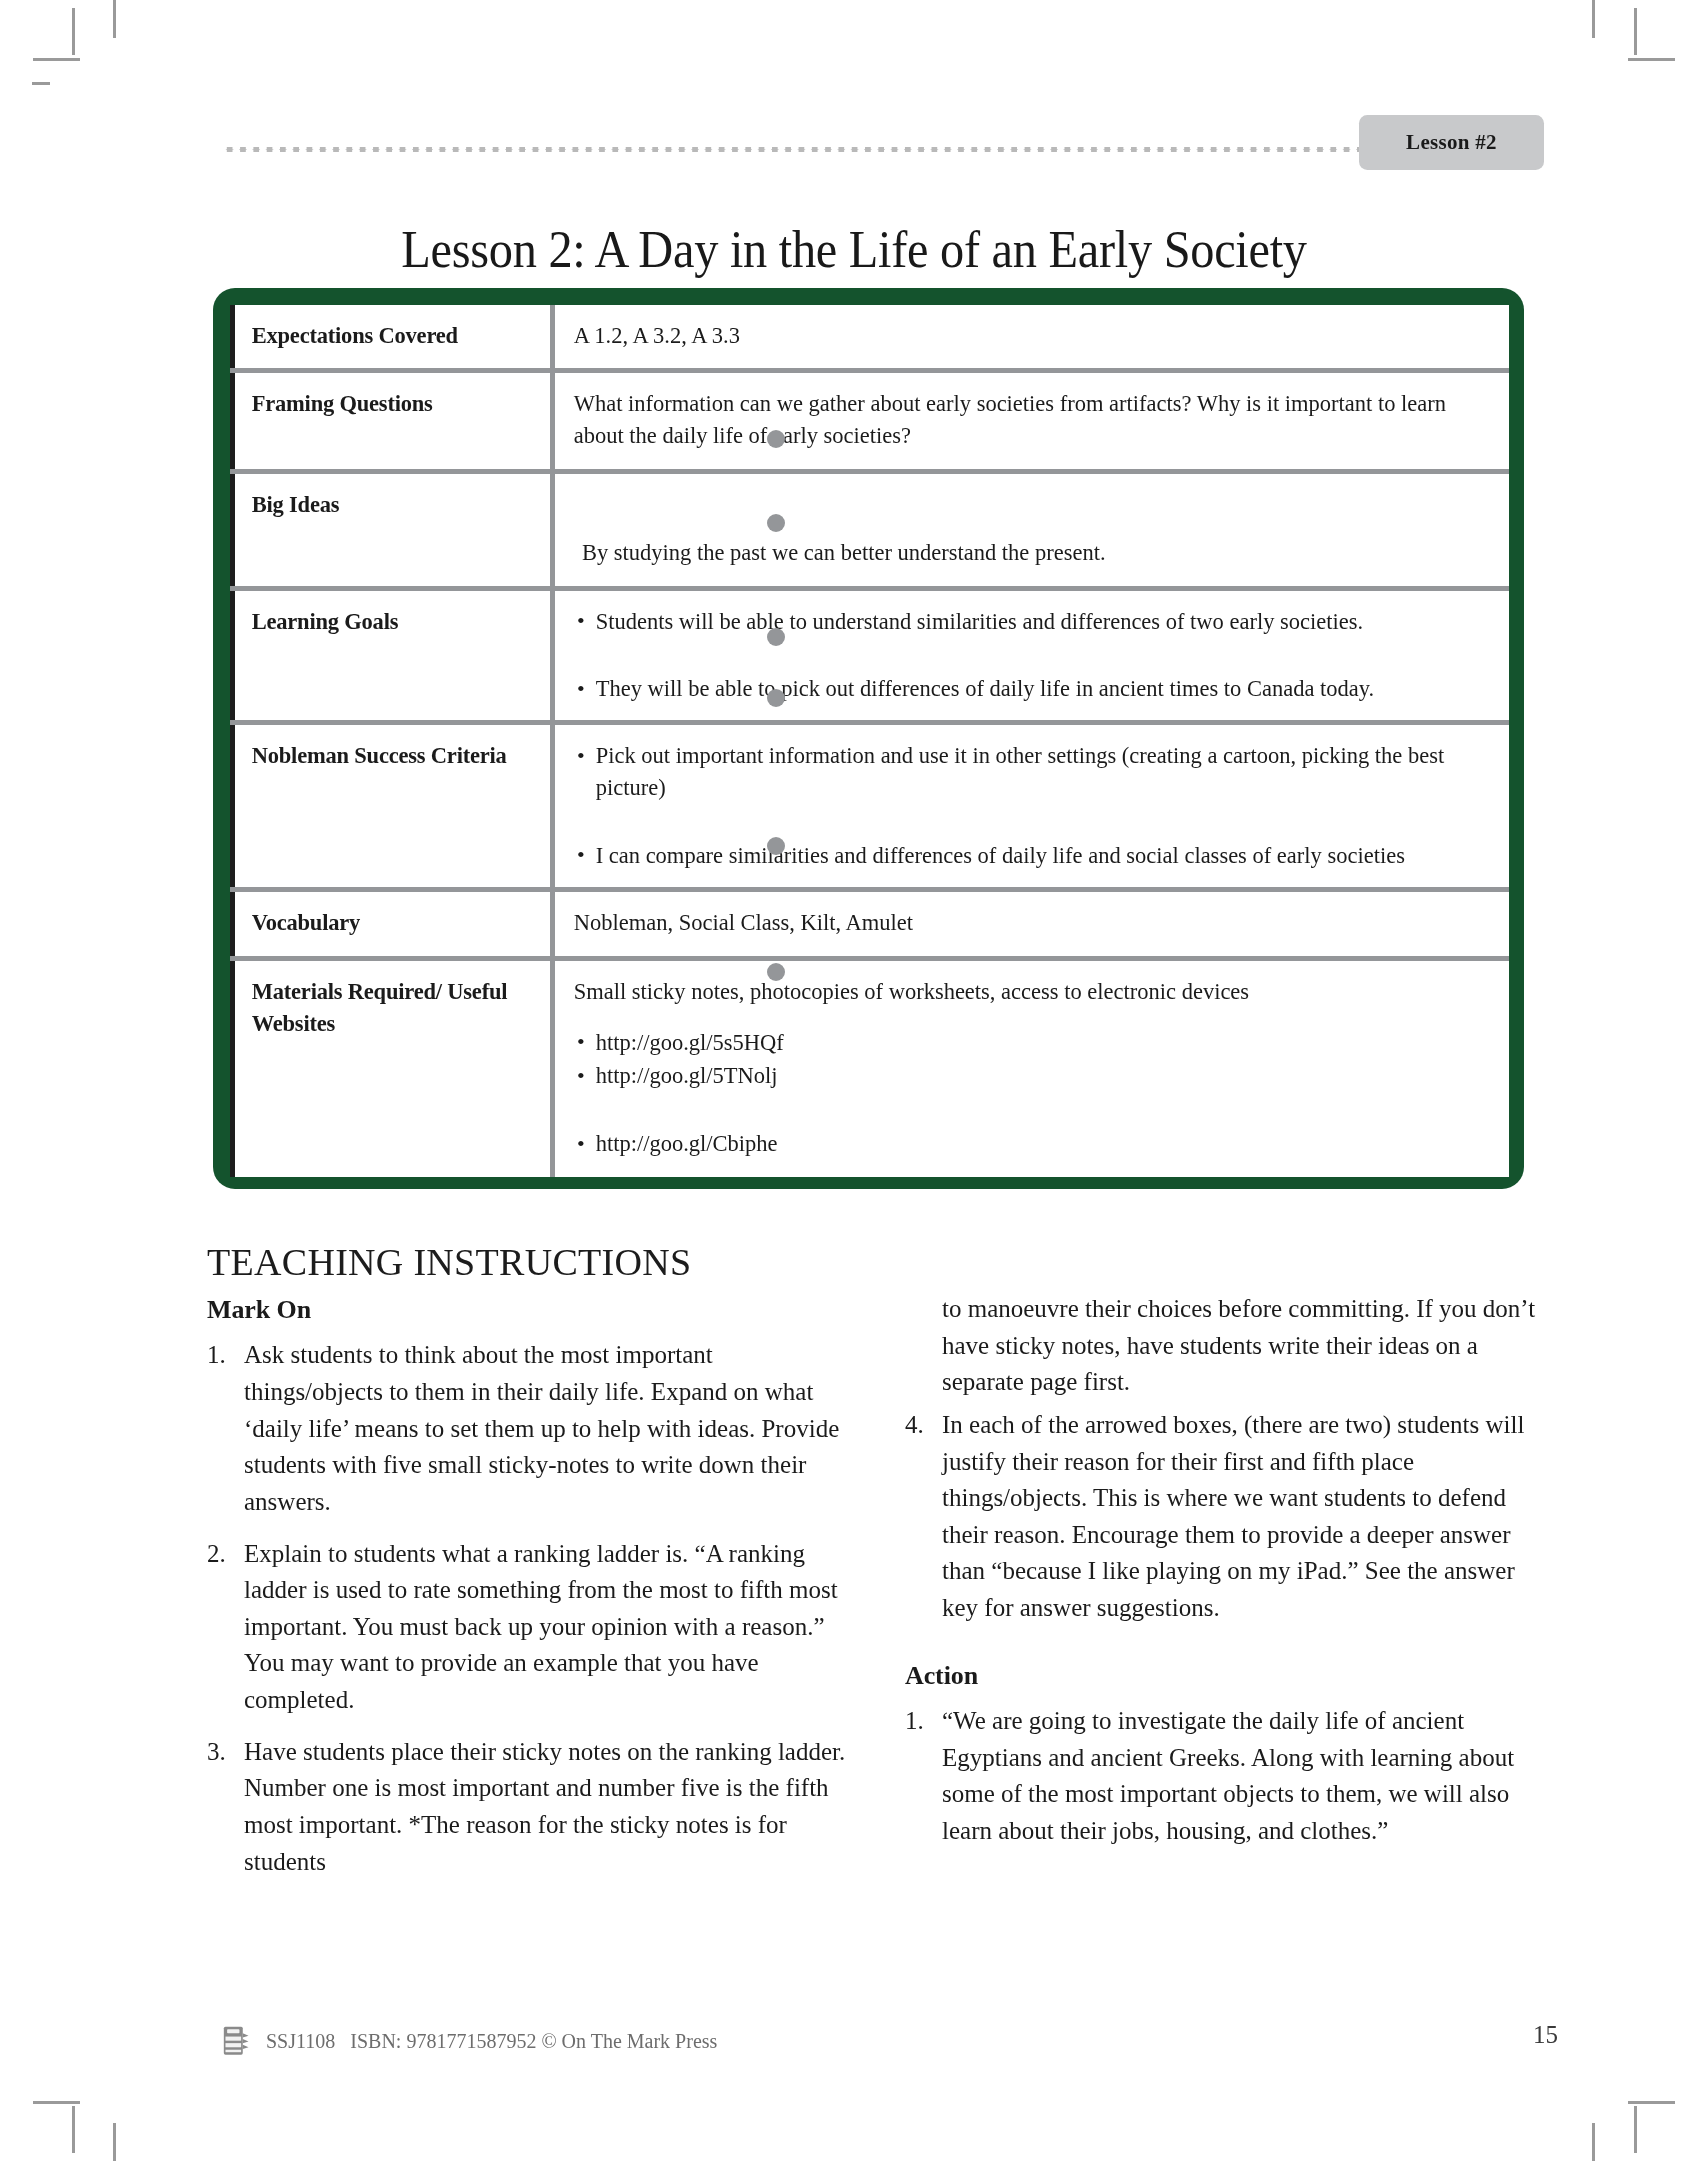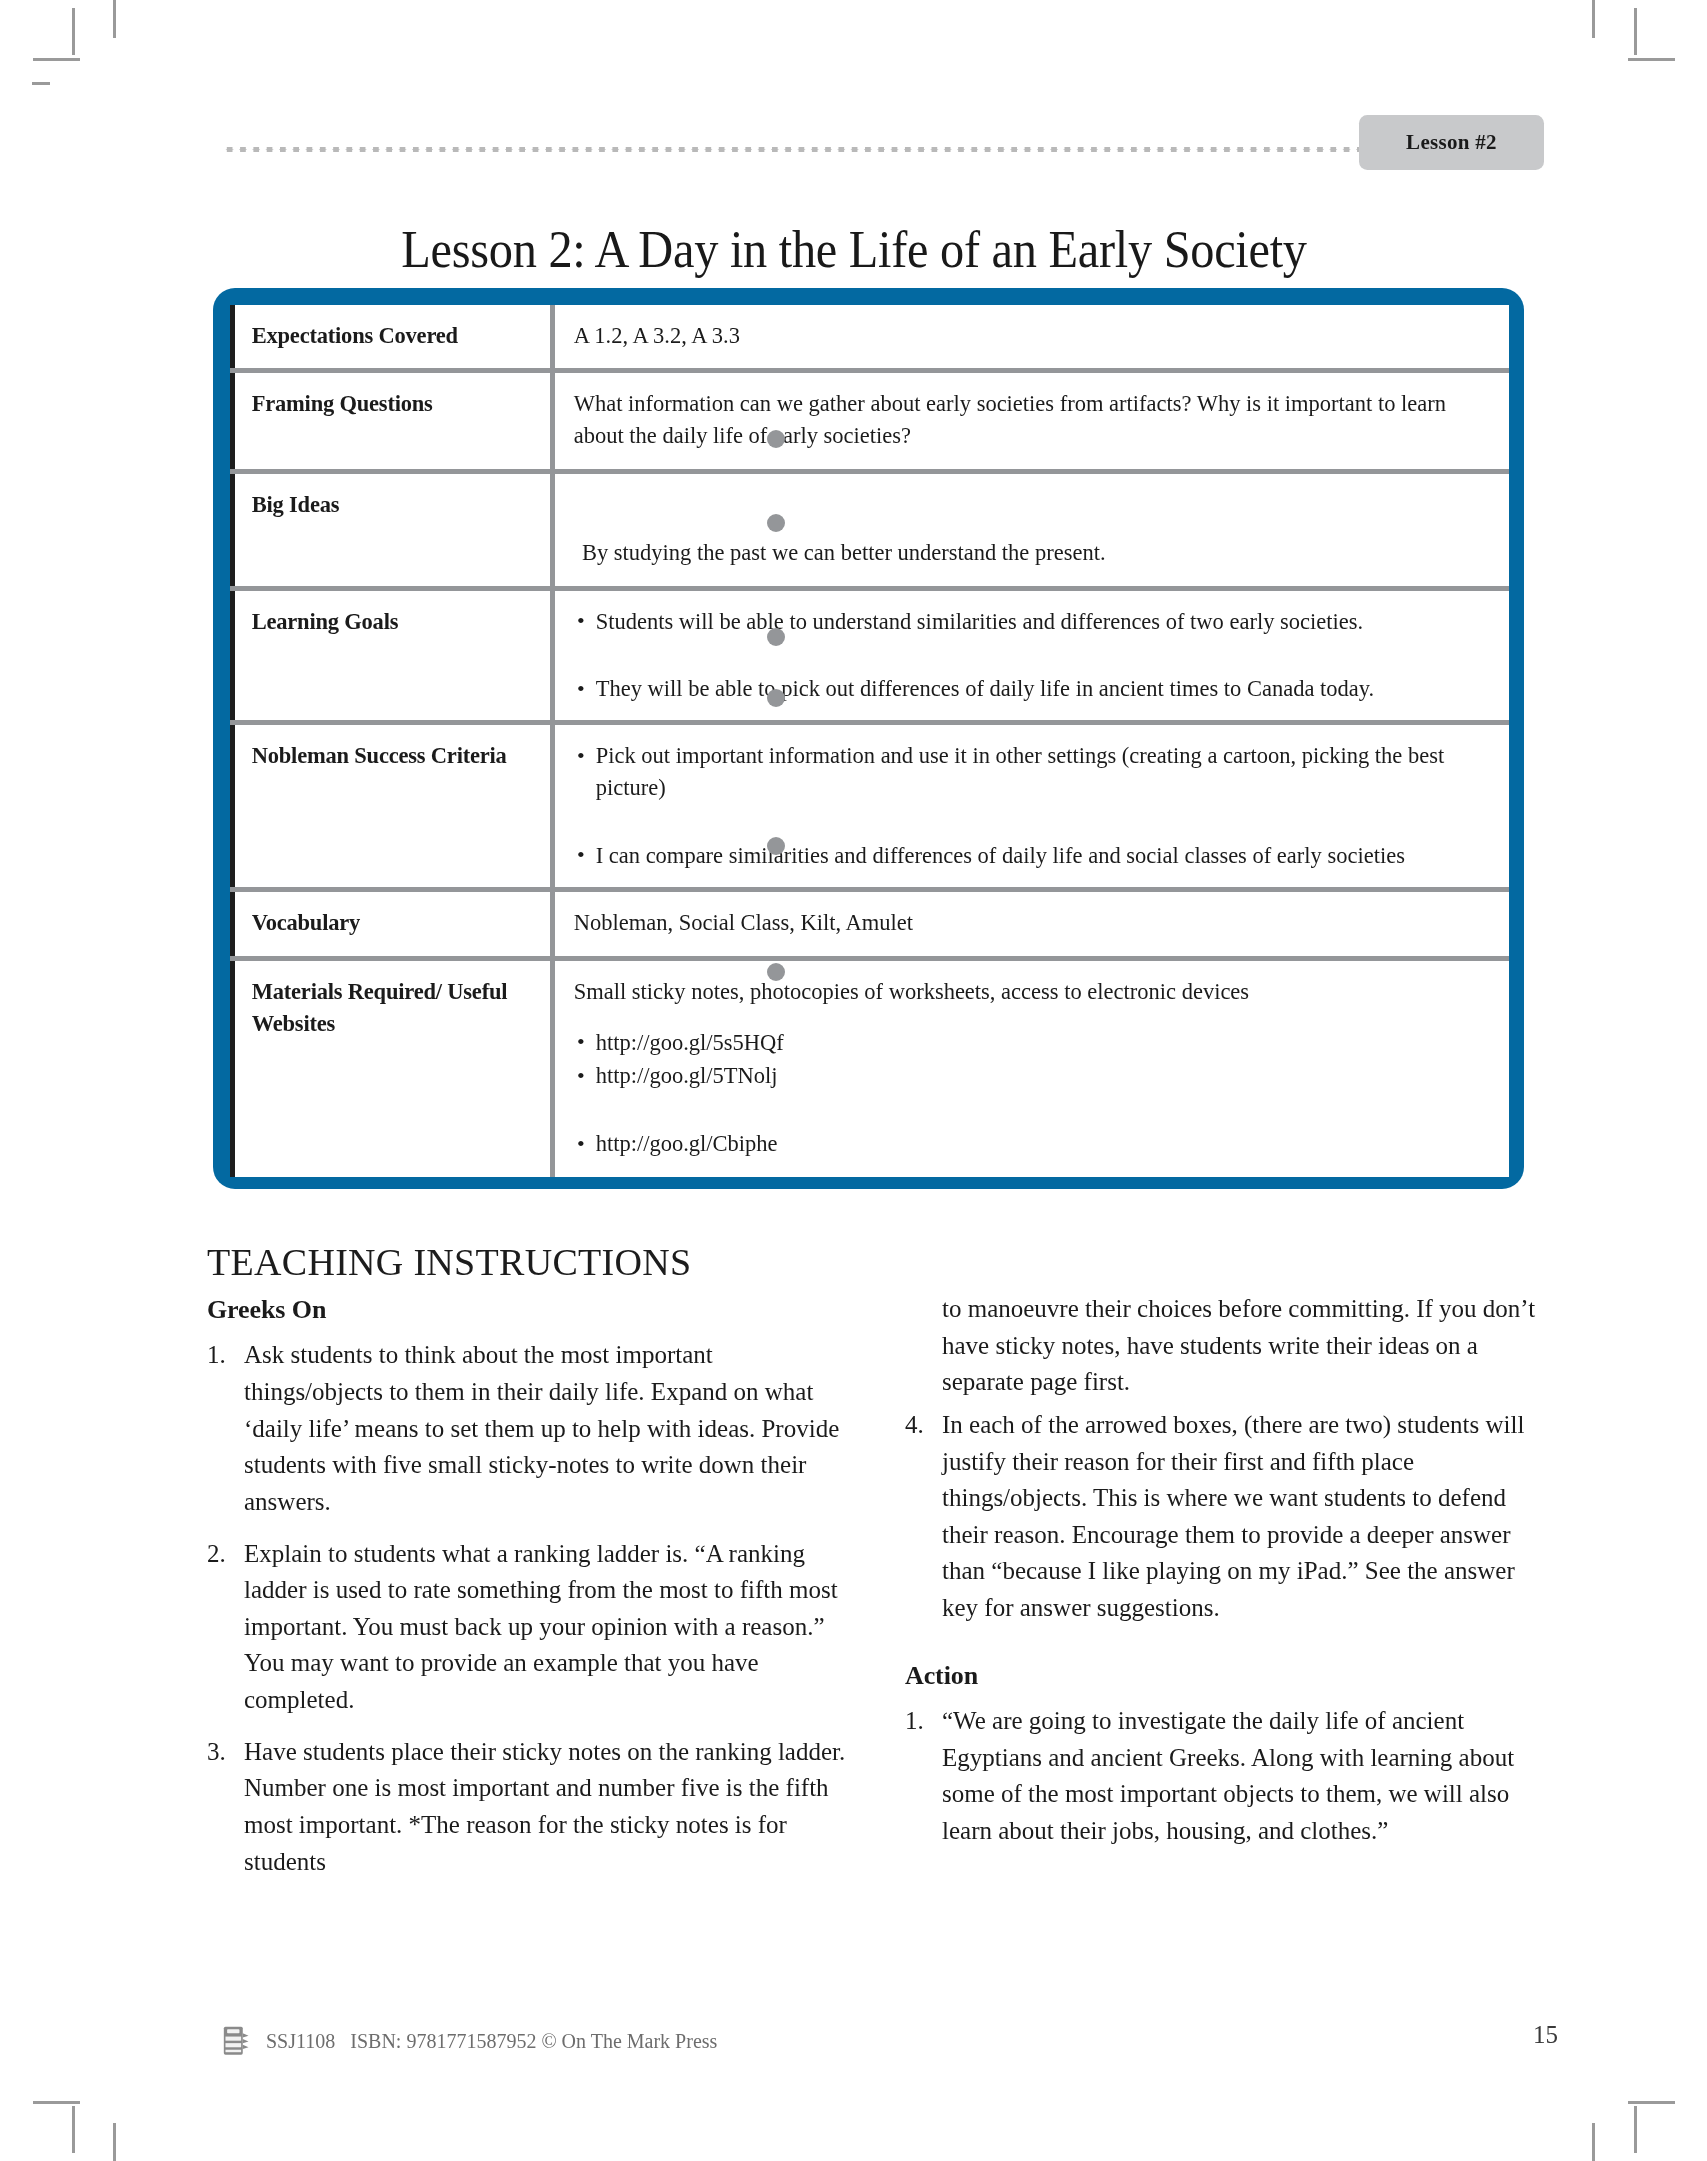--- a/index.html
+++ b/index.html
@@ -77,21 +77,21 @@
     transform: scaleX(0.93);
   }
 
   
   .info-frame {
     position: absolute;
     left: 213px;
     top: 288px;
     width: 1311px;
     height: 901px;
-    background: #0369a1;
+    background: #14532d;
     border-radius: 22px;
     box-sizing: border-box;
     padding: 16.7px 15px 18.3px 16.7px;
   }
   .info-table {
     width: 100%;
     height: 100%;
     background: #ffffff;
     border-collapse: collapse;
     table-layout: fixed;
@@ -334,21 +334,21 @@
     <div class="node" style="left:554px;  top:549px;"></div>
     <div class="node" style="left:554px;  top:675px;"></div>
     <div class="node" style="left:554px;  top:142px;"></div>
   </div>
 
   <div class="ti-heading">TEACHING INSTRUCTIONS</div>
 
   <div class="cols">
 
     <div class="col">
-      <p class="sub-heading">Greeks On</p>
+      <p class="sub-heading">Mark On</p>
       <ol class="steps">
         <li>
           <span class="num">1.</span>
           <span>Ask students to think about the most important things/objects to them in their daily life. Expand on what ‘daily life’ means to set them up to help with ideas. Provide students with five small sticky-notes to write down their answers.</span>
         </li>
         <li>
           <span class="num">2.</span>
           <span>Explain to students what a ranking ladder is. “A ranking ladder is used to rate something from the most to fifth most important. You must back up your opinion with a reason.” You may want to provide an example that you have completed.</span>
         </li>
         <li>

